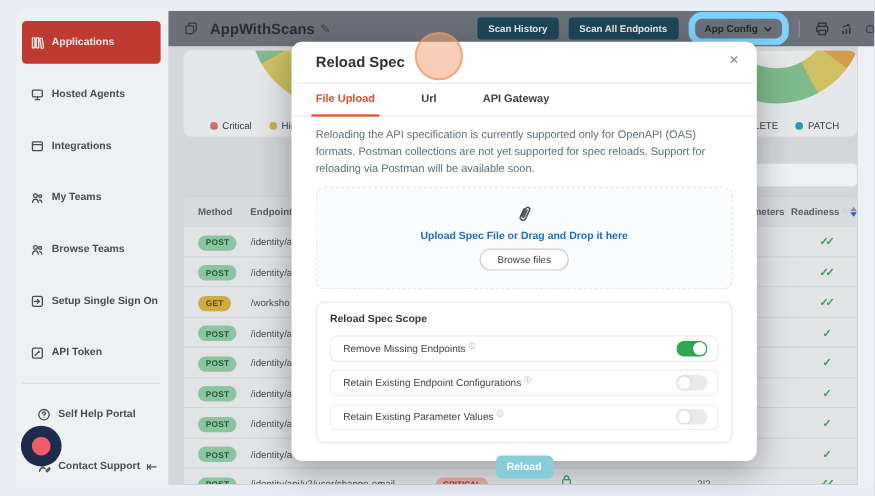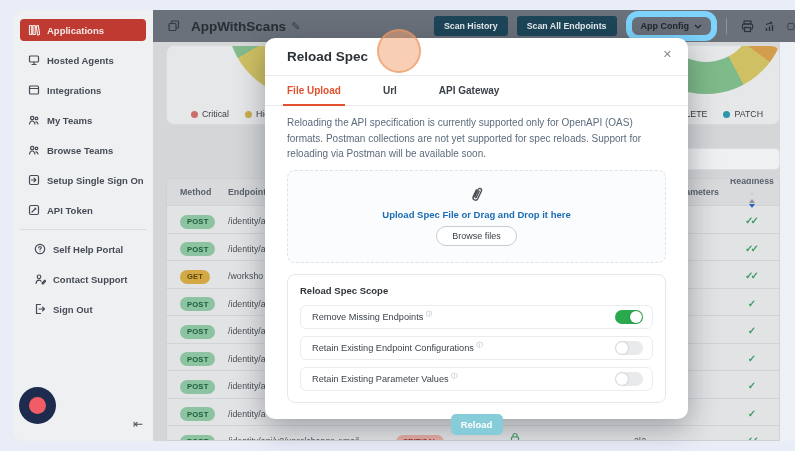--- a/index.html
+++ b/index.html
@@ -8,21 +8,21 @@
 
   
   .frame { position:absolute; left:13px; top:10px; width:782px; height:431px;
            border-radius:8px 0 0 8px; overflow:hidden; background:#d4d6d8; }
 
   
   .sidebar { position:absolute; left:0; top:0; width:140px; height:431px; background:#eff0f2; z-index:2; }
   .logo-block { height:45px; background:#8f9298; display:flex; align-items:center; justify-content:center; gap:6px; }
   .logo-text { font-size:14px; font-weight:700; color:#15323f; letter-spacing:.2px; }
   .menu { padding:9px 7px 0 7px; }
-  .menu-item { height:22px; margin-bottom:8px; border-radius:4px; display:flex; align-items:center;
+  .menu-item { height:39px; margin-bottom:8px; border-radius:4px; display:flex; align-items:center;
                gap:7px; padding-left:8px; font-size:9.5px; font-weight:700; color:#454c55; cursor:pointer; }
   .menu-item svg { flex:0 0 auto; }
   .menu-item.active { background:#bf3a31; color:#f4e9e8; }
   .menu-divider { border-top:1px solid #dadcde; margin:2px 0 8px 0; }
   .menu-item.secondary { padding-left:14px; }
   .collapse-btn { position:absolute; right:10px; bottom:10px; font-size:12px; color:#4a5158; cursor:pointer; }
   .chat-widget { position:absolute; left:6px; bottom:17px; width:37px; height:37px; border-radius:50%;
                  background:#1d2b4e; display:flex; align-items:center; justify-content:center; cursor:pointer; }
   .chat-dot { width:17px; height:17px; border-radius:50%; background:#f25c66; }
 
@@ -71,21 +71,21 @@
   .t-head { height:26px; background:#d9dadc; display:flex; align-items:center;
             font-size:8.8px; font-weight:700; color:#59616d; }
   .t-row { height:27.5px; display:flex; align-items:center; border-top:1px solid #d2d3d6; }
   .c-method { width:48px; padding-left:13px; }
   .c-endpoint { width:150px; padding-left:13px; white-space:nowrap; overflow:hidden; }
   .c-risk { width:110px; text-align:center; }
   .c-auth { width:80px; text-align:center; }
   .c-params { width:170px; text-align:center; }
   .c-params.hdr { text-align:right; padding-right:6px; }
   .c-ready { flex:1; text-align:center; }
-  .hdr-ready-wrap { display:inline-flex; align-items:center; gap:3px;flex-direction:column; }
+  .hdr-ready-wrap { display:inline-flex; align-items:center; gap:3px; }
   .info-sm { font-size:6.5px; color:#8b929b; font-weight:400; }
   .sort { display:inline-flex; flex-direction:column; gap:1px; }
   .sort i { width:0; height:0; border-left:3px solid transparent; border-right:3px solid transparent; display:block; }
   .sort .up { border-bottom:4px solid #8b929b; }
   .sort .dn { border-top:4px solid #2563c9; }
   .badge { display:inline-block; font-size:7.6px; font-weight:800; padding:2.5px 7px; border-radius:8px; letter-spacing:.2px; }
   .badge.post { background:#8cc3a0; color:#1d5c38; }
   .badge.get  { background:#d2a945; color:#5f4508; }
   .risk-pill { display:inline-block; font-size:7.4px; font-weight:800; padding:2.5px 7px; border-radius:8px;
                background:#e6aca5; color:#9a332b; }

